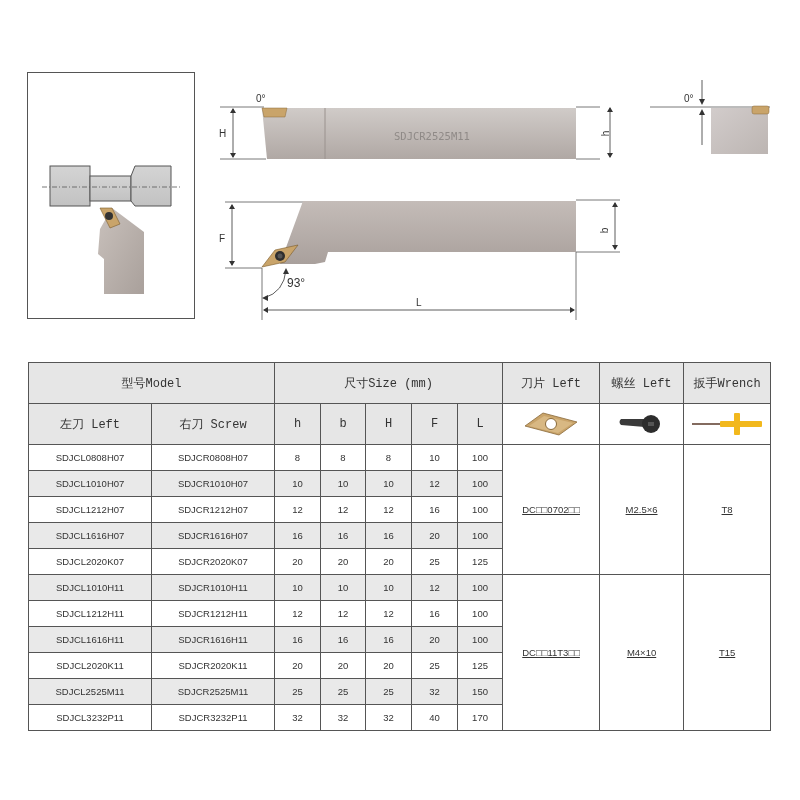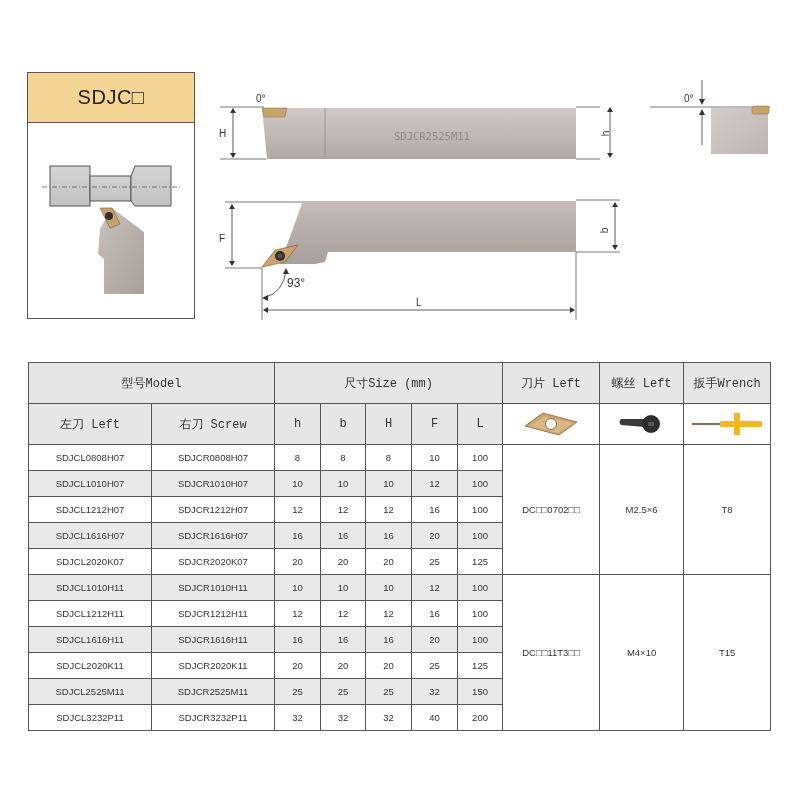--- a/index.html
+++ b/index.html
@@ -17,28 +17,27 @@
   .angle-label { position: absolute; font-size: 12px; color: #333; }
 
   
   .spec { position: absolute; left: 28px; top: 362px; width: 742px; border-collapse: collapse; table-layout: fixed; font-size: 9.5px; color: #333; }
   .spec td, .spec th { border: 1px solid #555; text-align: center; vertical-align: middle; font-weight: normal; }
   .spec th { background: #e6e6e6; font-size: 12px; color: #333; font-family: Liberation Mono, monospace; }
   .spec .hdr1 { height: 41px; }
   .spec .hdr2 { height: 41px; padding-left: 28px; }
   .spec td { height: 26px; padding: 0; }
   .spec tr.alt td.num, .spec tr.alt td.mdl { background: #e9e9e9; text-align: center; }
-  .spec td.grp { background: #fff; font-size: 9.5px; }
+  .spec td.grp { background: #fff; font-size: 9.5px; text-decoration: underline; }
   .icon-cell { display: flex; align-items: center; justify-content: center; height: 100%; }
 </style>
 </head>
 <body>
 
 <div class="card">
-  <div class="card-title">SDJC□</div>
   <svg class="card-fig" viewBox="0 0 165 194" width="165" height="194">
     <defs>
       <linearGradient id="cg" x1="0" y1="0" x2="0" y2="1">
         <stop offset="0" stop-color="#d4d4d4"></stop>
         <stop offset="1" stop-color="#c2c2c2"></stop>
       </linearGradient>
       <linearGradient id="tb" x1="0" y1="0" x2="1" y2="1">
         <stop offset="0" stop-color="#c9c1bc"></stop>
         <stop offset="1" stop-color="#a9a09b"></stop>
       </linearGradient>
@@ -303,16 +302,16 @@
         <td class="num">32</td>
         <td class="num">150</td>
       </tr>
       <tr>
         <td class="mdl">SDJCL3232P11</td>
         <td class="mdl">SDJCR3232P11</td>
         <td class="num">32</td>
         <td class="num">32</td>
         <td class="num">32</td>
         <td class="num">40</td>
-        <td class="num">200</td>
+        <td class="num">170</td>
       </tr>
     </tbody>
 </table>
 
 </body></html>

